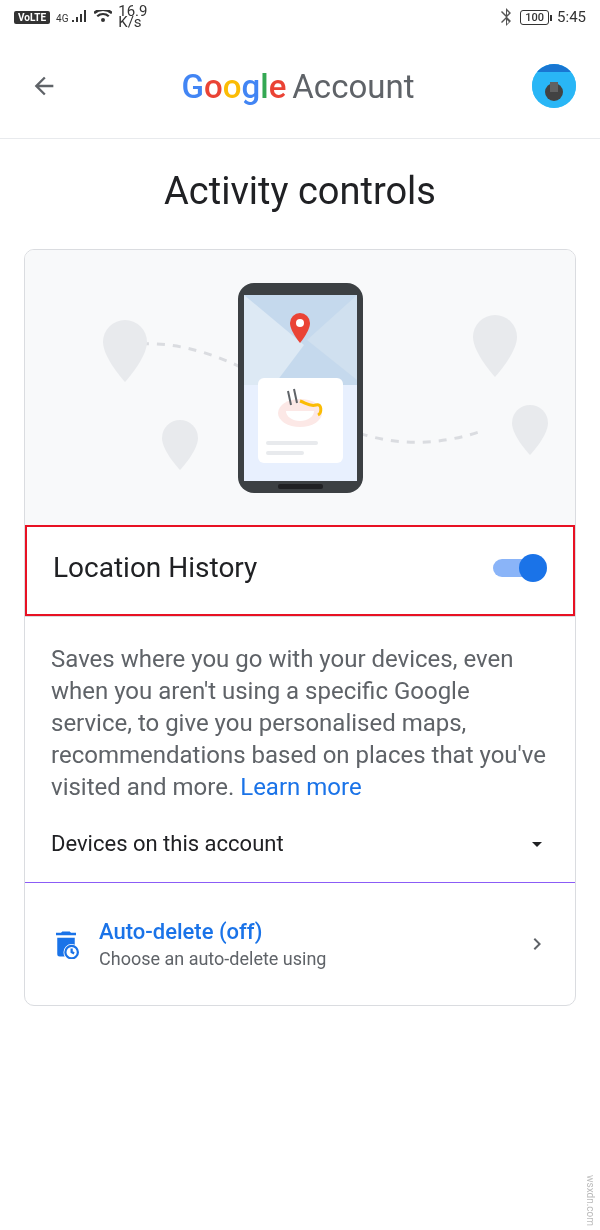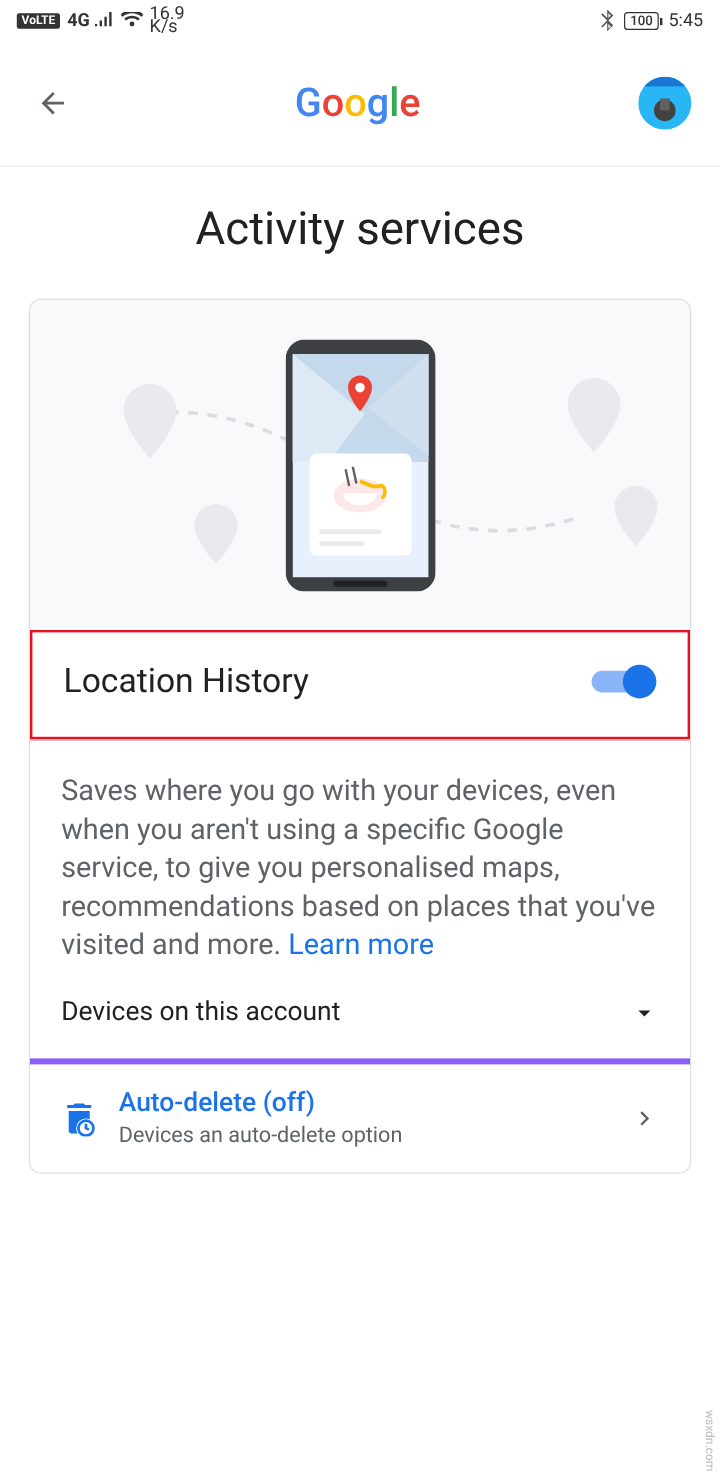--- a/index.html
+++ b/index.html
@@ -36,23 +36,22 @@
     }
     .volte-badge {
       background: #333;
       color: #fff;
       font-size: 10px;
       font-weight: bold;
       padding: 1px 4px;
       border-radius: 2px;
     }
     .signal-text {
-      font-size: 15px;
+      font-size: 10px;
       line-height: 10px;
-      font-weight: bold;
     }
     .speed-text {
       font-size: 15px;
       line-height: 11px;
     }
     .battery-box {
       border: 1.5px solid #333;
       border-radius: 3px;
       padding: 0 4px;
       font-size: 11px;
@@ -204,22 +203,22 @@
       display: flex;
       align-items: flex-end;
       justify-content: space-between;
       margin-top: 28px;
     }
     .devices-label {
       font-size: 22px;
       color: #202124;
     }
     .auto-delete-section {
-      padding: 20px 26px;
-      border-top: 5px solid #8b5cf6;
+      padding: 36px 26px;
+      border-top: 1px solid #8b5cf6;
       display: flex;
       align-items: center;
       gap: 18px;
     }
     .auto-delete-text {
       flex: 1;
     }
     .auto-delete-title {
       font-size: 22px;
       font-weight: 500;
@@ -270,33 +269,34 @@
 </div>
 
 <div class="app-bar">
   <div class="back-btn">
     <svg width="28" height="28" viewBox="0 0 24 24">
         <path d="M20 11H7.83l5.59-5.59L12 4l-8 8 8 8 1.41-1.41L7.83 13H20v-2z" fill="#5f6368"></path>
       </svg>
   </div>
   <div class="logo-title">
     <span class="google-logo"><span class="g-blue">G</span><span class="g-red">o</span><span class="g-yellow">o</span><span class="g-blue">g</span><span class="g-green">l</span><span class="g-red">e</span></span>
+    <span class="account-text">Account</span>
   </div>
   <div class="avatar">
     <svg width="44" height="44" viewBox="0 0 44 44">
         <rect width="44" height="44" fill="#29b6f6"></rect>
         <rect x="0" y="0" width="44" height="8" fill="#1976d2"></rect>
         <circle cx="22" cy="28" r="9" fill="#424242"></circle>
         <rect x="18" y="18" width="8" height="10" fill="#616161"></rect>
       </svg>
   </div>
 </div>
 
 <div class="content">
-  <h1 class="page-title">Activity services</h1>
+  <h1 class="page-title">Activity controls</h1>
 
   <div class="card">
     <div class="card-illustration">
       <svg class="map-pins-bg" width="548" height="275" viewBox="0 0 548 275">
         <path d="M100 95 Q180 85 270 150 Q360 215 460 180" stroke="#dadce0" stroke-width="3" stroke-dasharray="8 8" fill="none"></path>
         <g fill="#e8eaed">
             <path d="M100 70a22 22 0 00-22 22c0 16 22 40 22 40s22-24 22-40a22 22 0 00-22-22z"></path>
           </g>
         <g fill="#e8eaed">
             <path d="M470 65a22 22 0 00-22 22c0 16 22 40 22 40s22-24 22-40a22 22 0 00-22-22z"></path>
@@ -350,21 +350,21 @@
     </div>
 
     <div class="auto-delete-section">
       <svg width="30" height="30" viewBox="0 0 24 24">
           <path d="M15 2h-6L8 3H4v2h16V3h-4l-1-1zM5 7v13a2 2 0 002 2h4a6 6 0 01-1-3.5A6.5 6.5 0 0116.5 12c.9 0 1.7.2 2.5.5V7H5z" fill="#1a73e8"></path>
           <circle cx="16.5" cy="18.5" r="5" fill="none" stroke="#1a73e8" stroke-width="1.8"></circle>
           <path d="M16.5 15.5v3l2 1" stroke="#1a73e8" stroke-width="1.8" fill="none"></path>
         </svg>
       <div class="auto-delete-text">
         <div class="auto-delete-title">Auto-delete (off)</div>
-        <div class="auto-delete-sub">Devices an auto-delete option</div>
+        <div class="auto-delete-sub">Choose an auto-delete using</div>
       </div>
       <svg width="24" height="24" viewBox="0 0 24 24">
           <path d="M10 6l6 6-6 6-1.4-1.4L13.2 12 8.6 7.4z" fill="#5f6368"></path>
         </svg>
     </div>
   </div>
 </div>
 
 <div class="watermark">wsxdn.com</div>
 

